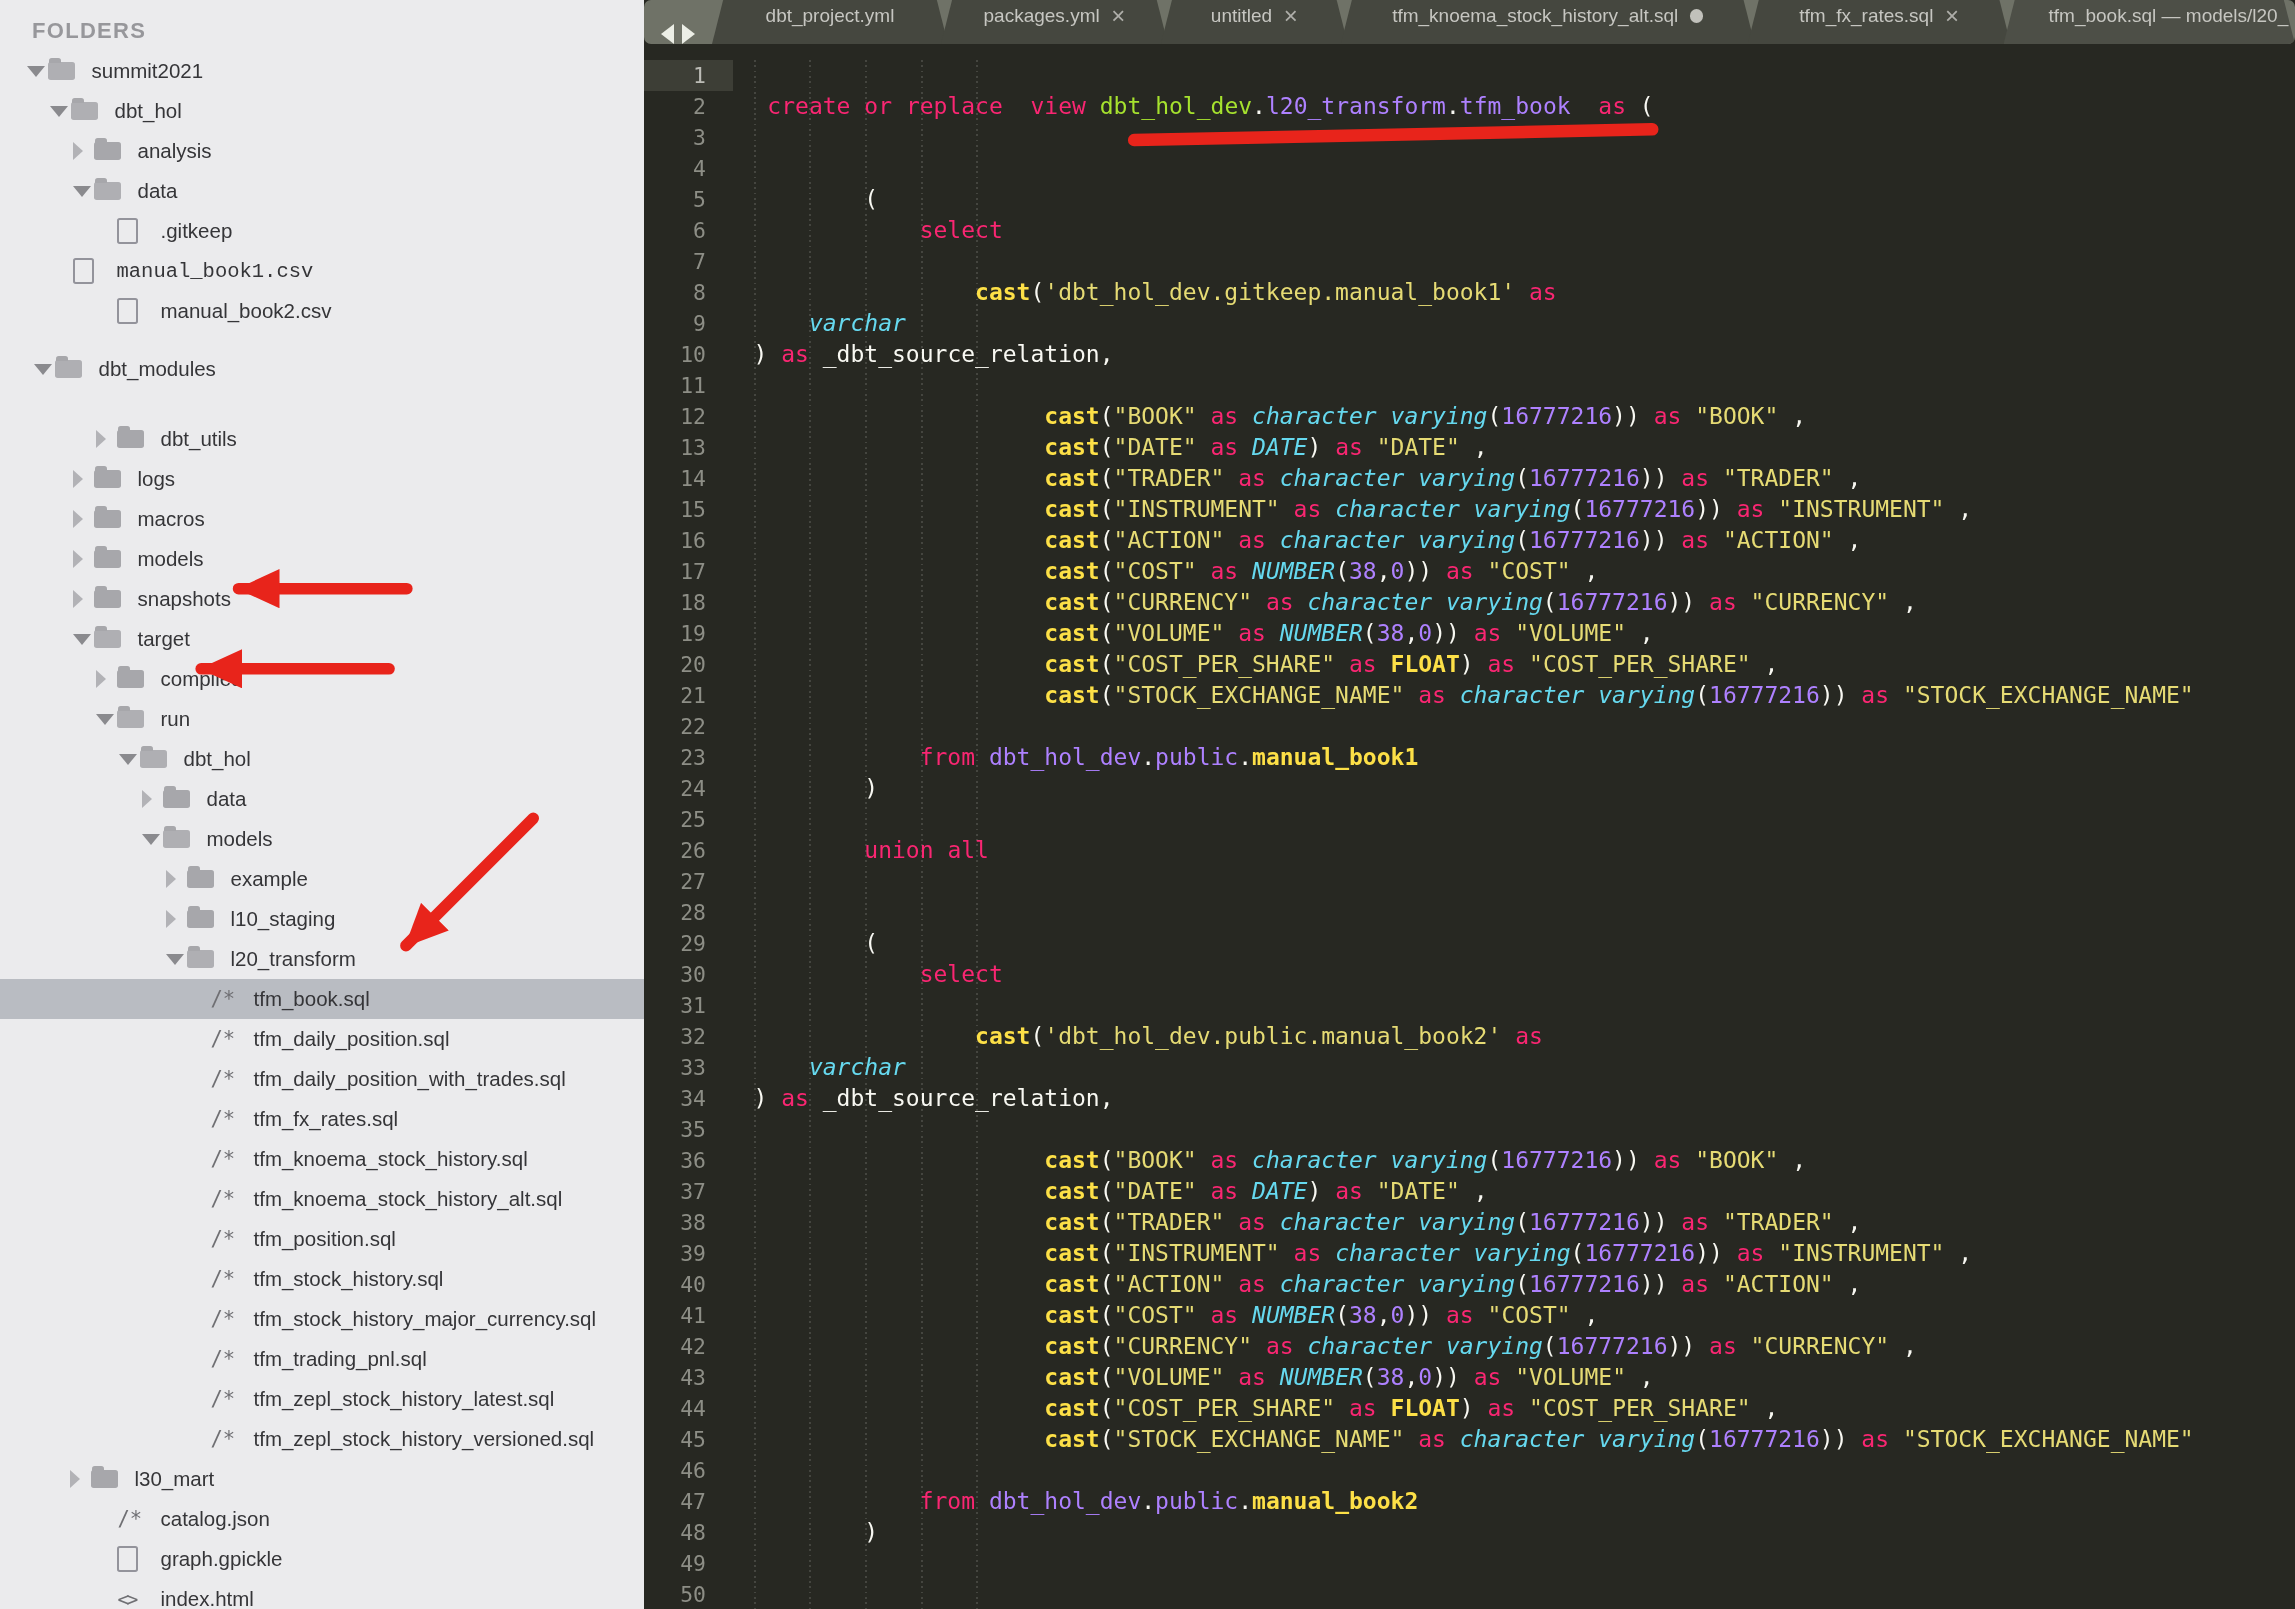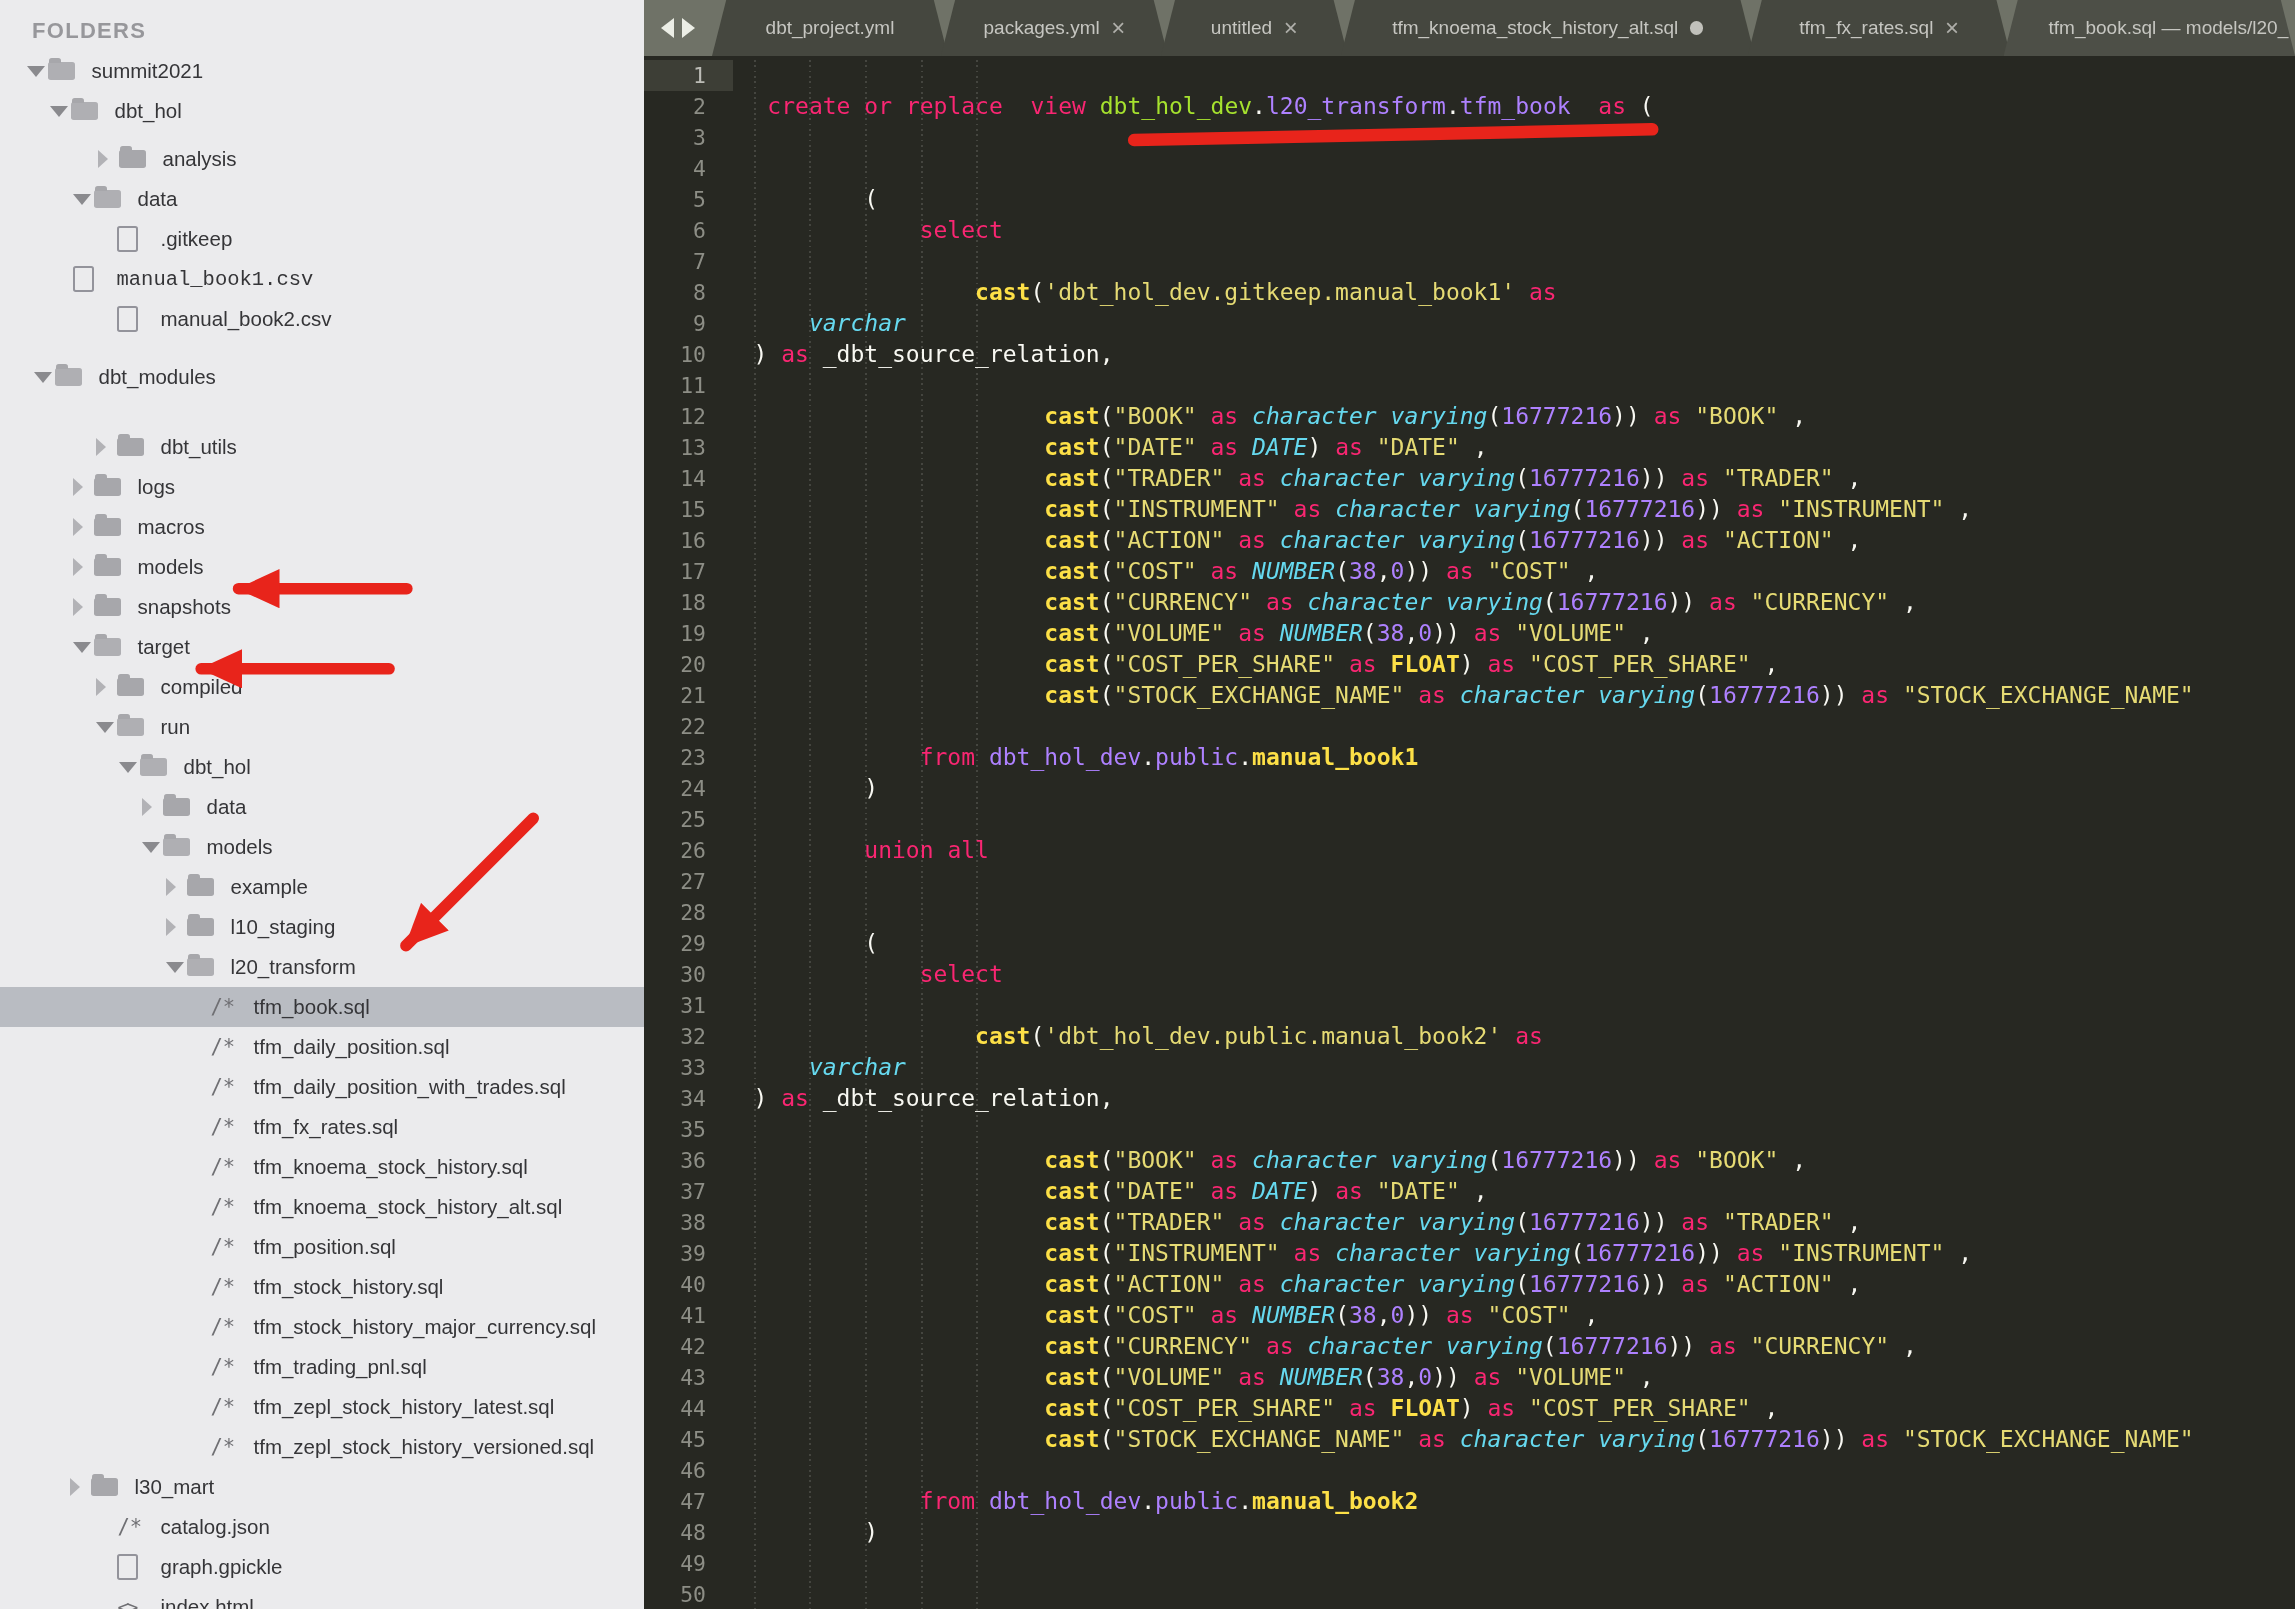--- a/index.html
+++ b/index.html
@@ -23,22 +23,22 @@
     background:#a7a7ab;border-radius:2.7px;}
   .tic.folder::after,.tic.folder-open::after{content:"";position:absolute;left:0.9px;top:7.1px;
     width:11.6px;height:5.3px;background:#a7a7ab;border-radius:2.7px 2.7px 0 0;}
   .tic.folder-open::before{background:#afafb3;}
   .tic.file::before{content:"";width:17px;height:21.4px;border:2.2px solid #93939b;border-radius:2.7px;}
   .tic.html{letter-spacing:-2.7px;font-size:19.6px;}
   .tlb{margin-left:7.1px;font-size:20.5px;color:#353538;white-space:nowrap;}
 
   
   .editor{position:absolute;left:644px;top:0;right:0;bottom:0;background:#272822;}
-  .tabbar{position:absolute;top:0;left:0;right:0;height:56px;background:#6f7267;
-    display:flex;align-items:center;overflow:hidden;}
+  .tabbar{position:absolute;top:0;left:0;right:0;height:44px;background:#6f7267;
+    display:flex;align-items:flex-end;overflow:hidden;border-radius:7px;}
   .navarrows{flex:0 0 68px;display:flex;align-items:center;justify-content:center;gap:8px;}
   .nav{width:0;height:0;}
   .nav-left{border-top:10.7px solid transparent;border-bottom:10.7px solid transparent;border-right:13.4px solid #eceee6;}
   .nav-right{border-top:10.7px solid transparent;border-bottom:10.7px solid transparent;border-left:13.4px solid #eceee6;}
   .tab{position:relative;margin-right:-7.1px;background:#45473f;height:56px;box-sizing:border-box;
     clip-path:polygon(14.2px 0,calc(100% - 14.2px) 0,100% 100%,0 100%);
     display:flex;align-items:center;justify-content:center;gap:11.6px;
     color:#c6c6c1;font-size:19px;white-space:nowrap;flex:0 0 auto;}
   .tab.active{background:#4d4f47;flex:1 1 auto;justify-content:flex-start;padding-left:45px;margin-right:0;}
   .tab-close{color:#aeaea9;font-size:24px;line-height:1;}
@@ -70,21 +70,21 @@
       <div class="trow" style="padding-left: 27px;">
         <span class="arr open"></span>
         <span class="tic folder-open"></span>
         <span class="tlb">summit2021</span>
       </div>
       <div class="trow" style="padding-left: 50px;">
         <span class="arr open"></span>
         <span class="tic folder-open"></span>
         <span class="tlb">dbt_hol</span>
       </div>
-      <div class="trow" style="padding-left: 98px; margin-top: 8px;">
+      <div class="trow" style="padding-left: 73px;">
         <span class="arr closed"></span>
         <span class="tic folder"></span>
         <span class="tlb">analysis</span>
       </div>
       <div class="trow" style="padding-left: 73px;">
         <span class="arr open"></span>
         <span class="tic folder-open"></span>
         <span class="tlb">data</span>
       </div>
       <div class="trow" style="padding-left: 96px;">

